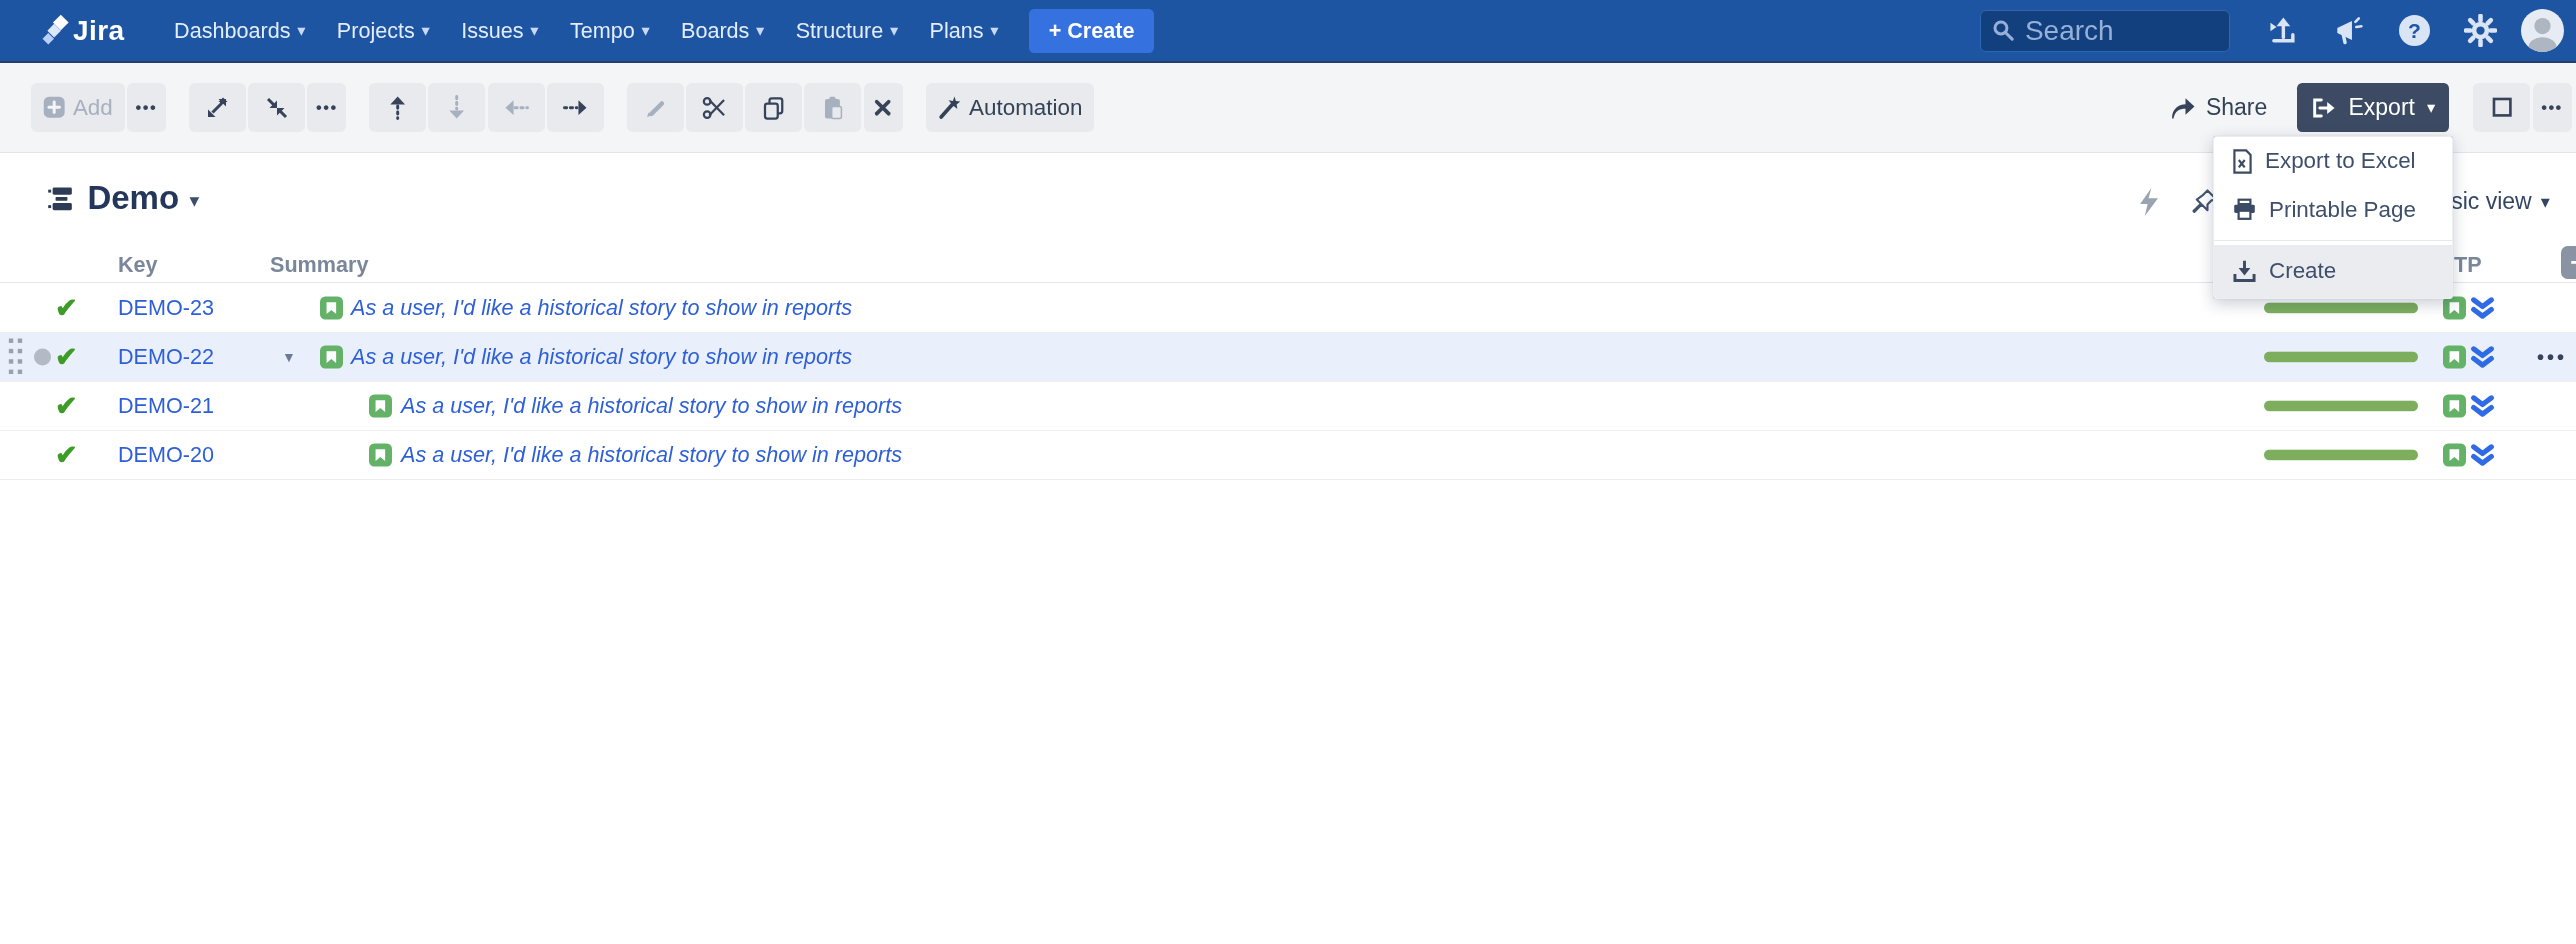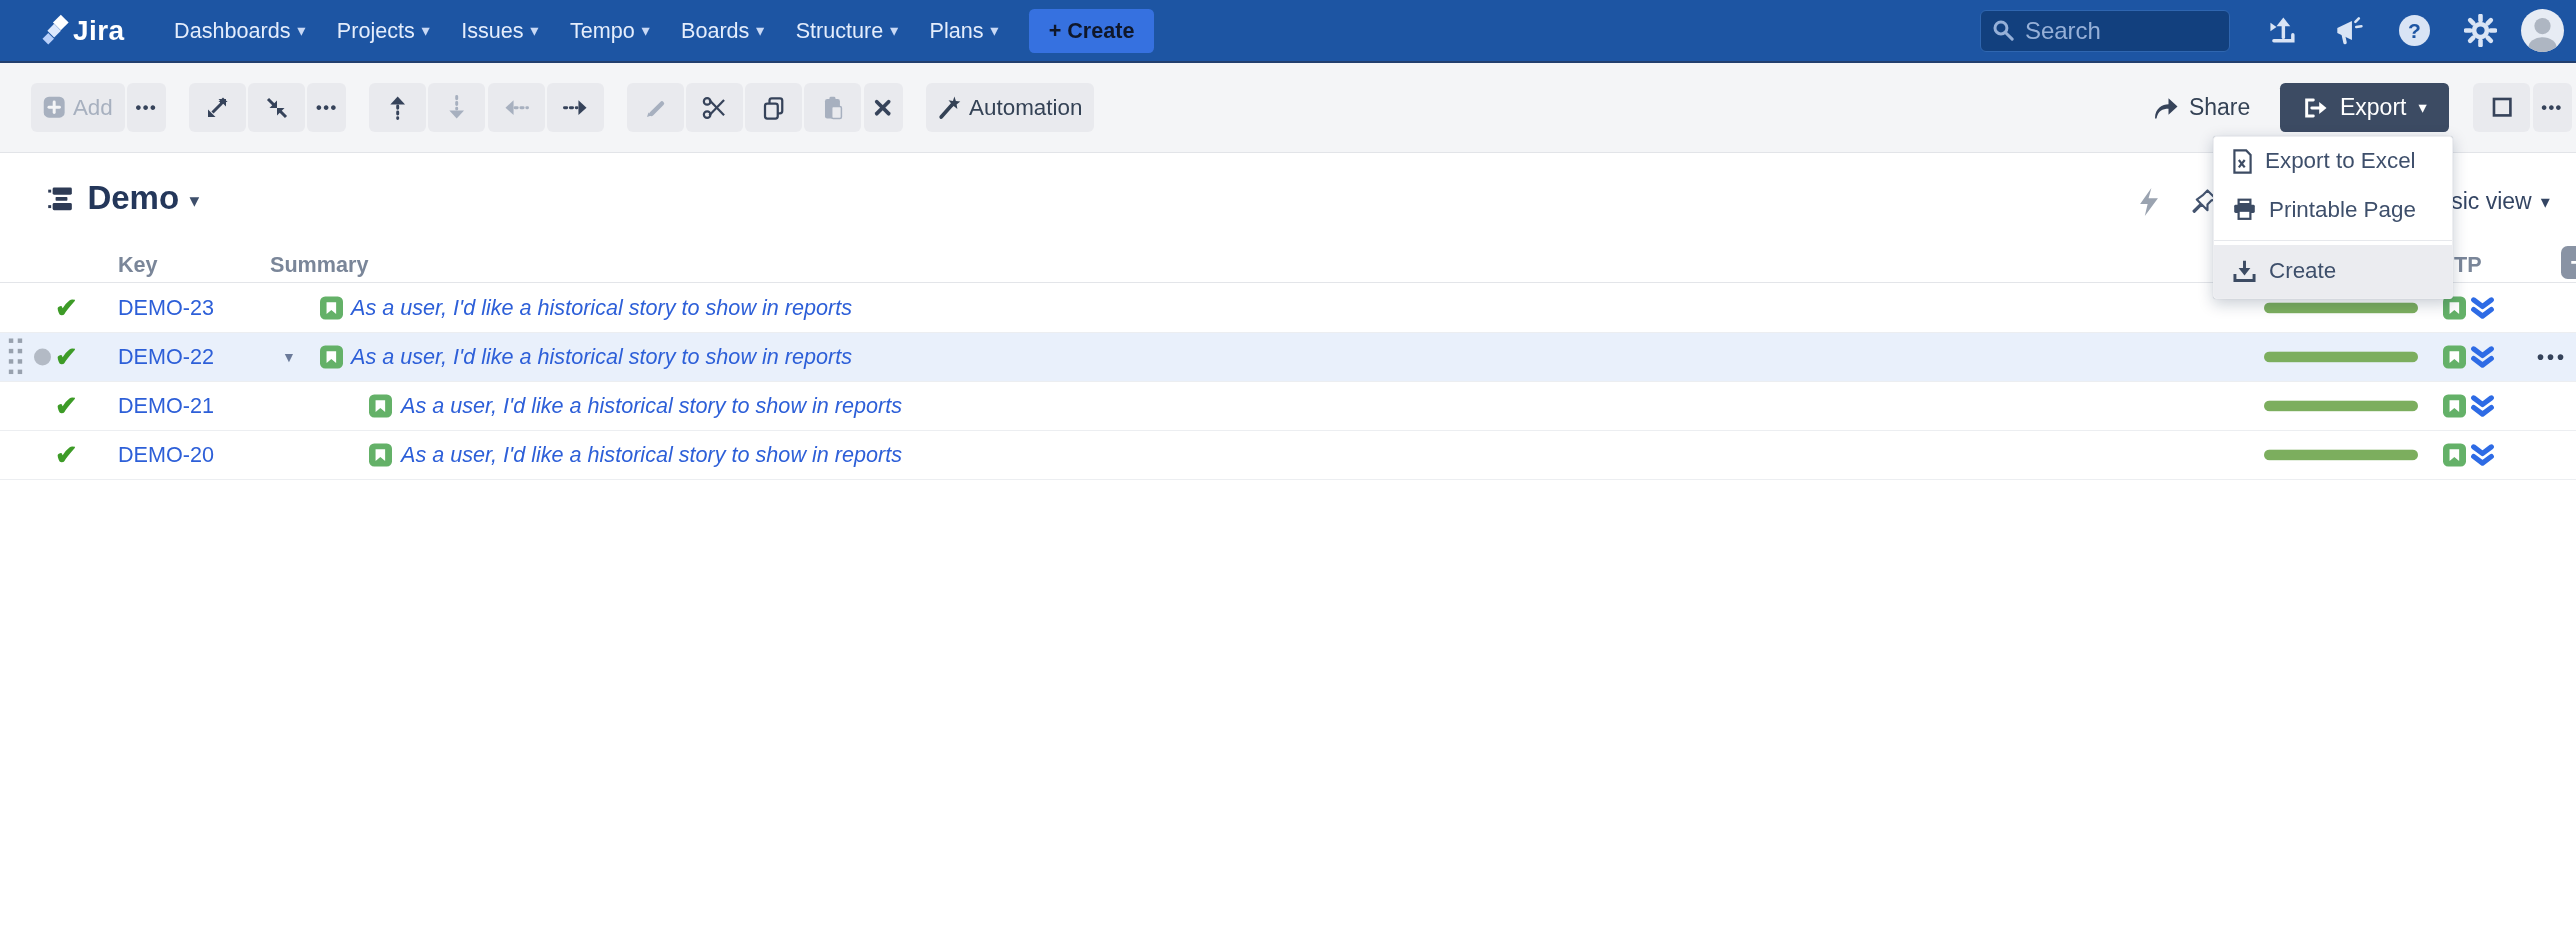--- a/index.html
+++ b/index.html
@@ -16,48 +16,48 @@
   #app{position:relative;width:2576px;height:945px;}
 
   
   .nav{height:63px;background:var(--nav-bg);display:flex;align-items:center;
        padding-left:39px;border-bottom:2.2px solid #223F6E;}
   .brand{display:flex;align-items:center;margin-right:34px;}
   .brand-text{color:#fff;font-size:28px;font-weight:600;letter-spacing:0.4px;}
   .nav-item{display:flex;align-items:center;gap:6.7px;padding:0 15.7px;color:#E4EDFC;
             font-size:21.6px;font-weight:500;cursor:pointer;height:63px;}
   .nav-caret{font-size:16.4px;color:#C9D9F5;}
-  .create-btn{margin-left:15px;background:var(--create-blue);color:#0f172a;font-size:21.6px;
+  .create-btn{margin-left:15px;background:var(--create-blue);color:#ffffff;font-size:21.6px;
               font-weight:700;padding:9px 19.4px;border-radius:5.2px;cursor:pointer;}
   .nav-right{margin-left:auto;display:flex;align-items:center;padding-right:12px;}
   .search-box{width:250px;height:42px;background:var(--search-bg);border:1.5px solid var(--search-border);
               border-radius:6px;display:flex;align-items:center;padding:0 10.4px;gap:9px;margin-right:19.4px;}
   .search-box input{background:transparent;border:none;outline:none;color:#CFE0F8;
-                    font-size:24px;width:179px;font-family:inherit;}
+                    font-size:28px;width:179px;font-family:inherit;}
   .search-box input::placeholder{color:#96B0D8;}
   .nav-icon{width:66px;display:flex;justify-content:center;align-items:center;cursor:pointer;}
   .avatar{width:43px;height:43px;border-radius:50%;background:#E7ECF4;overflow:hidden;
           display:flex;justify-content:center;cursor:pointer;margin-left:7.5px;}
 
   
   .toolbar{height:90px;background:var(--toolbar-bg);border-bottom:1.5px solid #E2E4E8;
            display:flex;align-items:center;padding:0 4.5px 0 31px;}
   .tb-group{display:flex;gap:2.2px;margin-right:23px;}
   .tb-btn{min-width:57px;height:49px;background:var(--btn-bg);border-radius:6px;
           display:flex;align-items:center;justify-content:center;gap:7.5px;cursor:pointer;
           color:var(--icon-dark);font-size:21.6px;padding:0 12px;}
   .tb-btn.narrow{min-width:39px;padding:0 6px;}
   .tb-btn.disabled{color:var(--icon-disabled);}
   .tb-dots{font-size:16.4px;letter-spacing:1.5px;font-weight:700;color:var(--icon-dark);}
   .tb-label{font-size:22.4px;color:#344255;}
   .tb-label.dis{color:var(--icon-disabled);}
   .tb-right{margin-left:auto;display:flex;}
   .share-btn{display:flex;align-items:center;gap:10.4px;font-size:23px;color:#344255;
              margin-right:30px;cursor:pointer;}
-  .export-btn{width:169px;height:49px;background:var(--export-bg);color:#fff;border-radius:5.2px;
+  .export-btn{width:152px;height:49px;background:var(--export-bg);color:#fff;border-radius:5.2px;
               display:flex;align-items:center;justify-content:center;gap:12px;font-size:23px;cursor:pointer;}
   .export-caret{font-size:16.4px;}
   .tb-winbtns{display:flex;gap:2.2px;margin-left:24px;}
 
   
   .dropdown{position:absolute;left:2213px;top:136px;width:240px;background:#fff;z-index:50;
             border-radius:3px;border:0.7px solid #EDEEF1;
             box-shadow:0 4.5px 15px rgba(9,30,66,.22),0 0 0.7px rgba(9,30,66,.3);overflow:hidden;}
   .dd-item{display:flex;align-items:center;gap:12px;padding:11.2px 13.4px 11.2px 18px;
            font-size:22.4px;color:var(--menu-text);cursor:pointer;}

